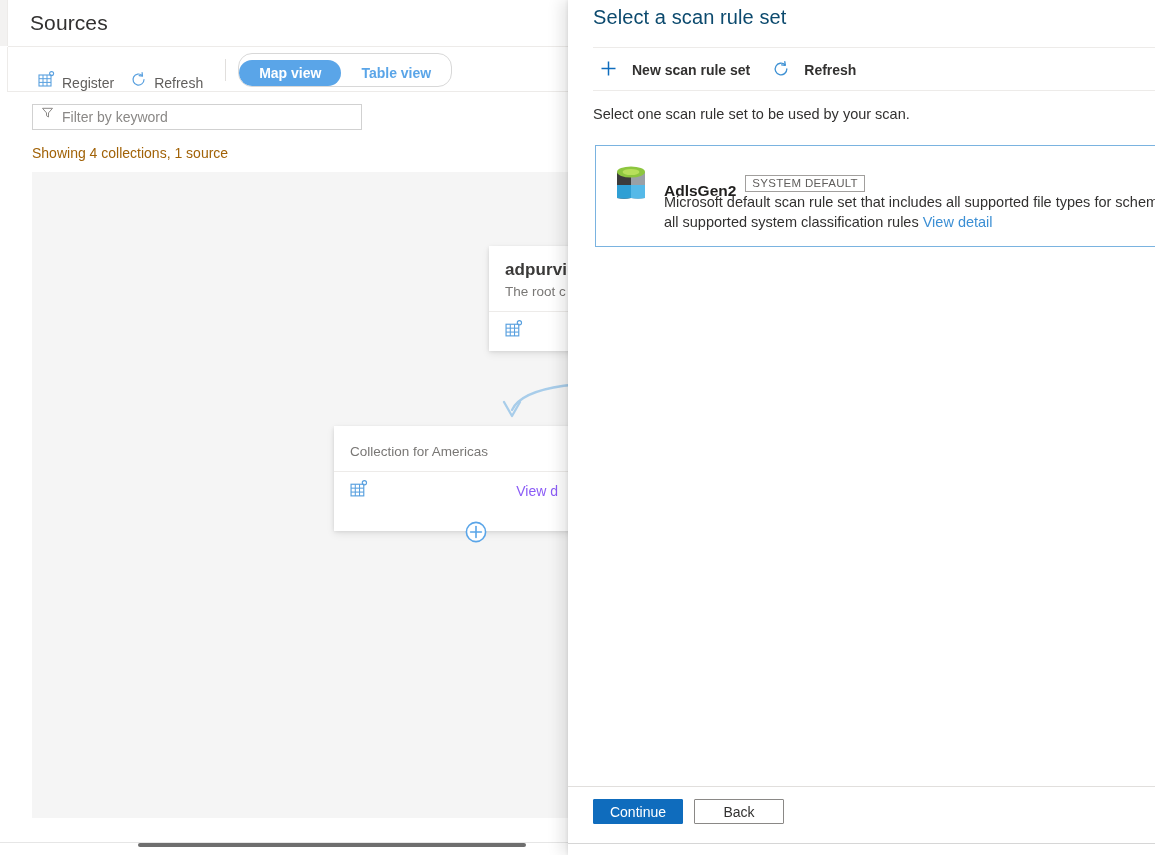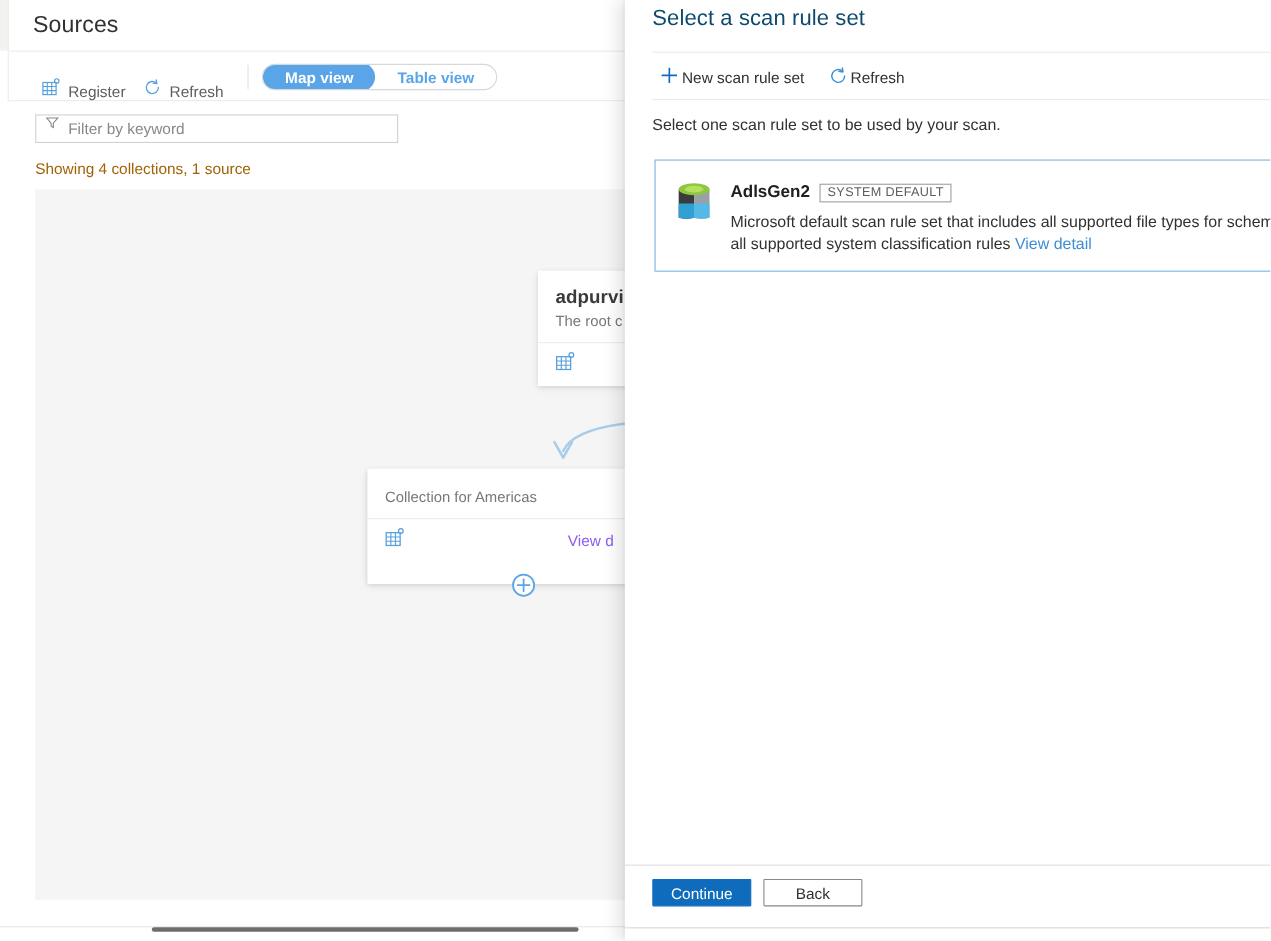--- a/index.html
+++ b/index.html
@@ -96,22 +96,22 @@
   .cmd-sep {
     width: 1px;
     height: 22px;
     background: #e1dfdd;
     margin: 0 12px 0 14px;
   }
 
   
   #view-toggle {
     display: flex;
-    align-items: center;
-    height: 24px;
+    align-items: flex-end;
+    height: 34px;
     border: 1px solid #d8d8d8;
     border-radius: 14px;
     background: #ffffff;
     overflow: hidden;
     box-sizing: border-box;
   }
   .toggle-opt {
     height: 26px;
     line-height: 26px;
     padding: 0 20px;
@@ -293,27 +293,28 @@
     left: 25px;
     top: 55px;
     height: 30px;
     display: flex;
     align-items: center;
     gap: 6px;
   }
   .panel-cmd {
     display: flex;
     align-items: center;
-    gap: 2px;
+    gap: 14px;
     height: 30px;
     padding: 0 10px 0 6px;
     font-size: 14px;
     color: #323130;
     cursor: pointer;
     white-space: nowrap;
+    font-weight: bold;
   }
 
   #panel-instruction {
     position: absolute;
     left: 25px;
     top: 106px;
     font-size: 14.5px;
     color: #323130;
   }
 
@@ -340,20 +341,21 @@
     top: 20px;
     display: flex;
     align-items: center;
     gap: 9px;
   }
   #ruleset-name {
     font-size: 15.5px;
     font-weight: 700;
     color: #201f1e;
     white-space: nowrap;
+    margin-top: 16px;
   }
   #ruleset-badge {
     border: 1px solid #a19f9d;
     color: #605e5c;
     font-size: 11.5px;
     letter-spacing: .3px;
     padding: 1px 6px 2px 6px;
     white-space: nowrap;
   }
   #ruleset-desc {

